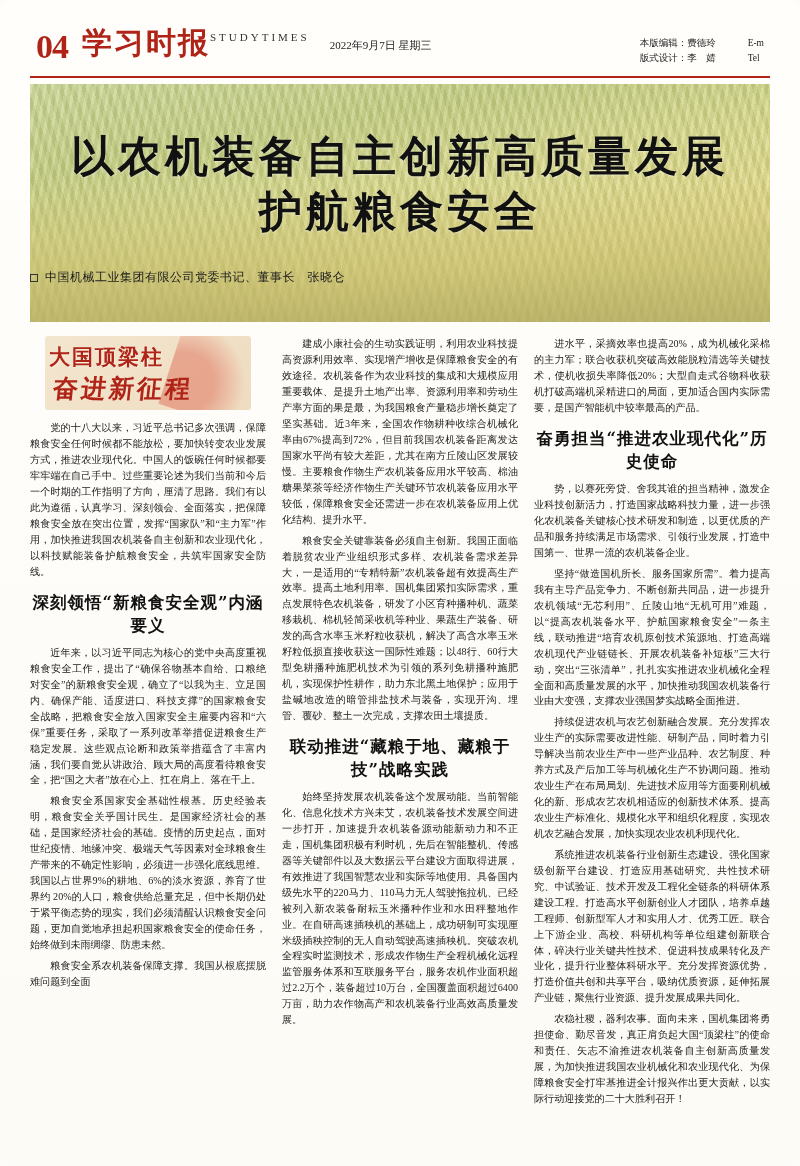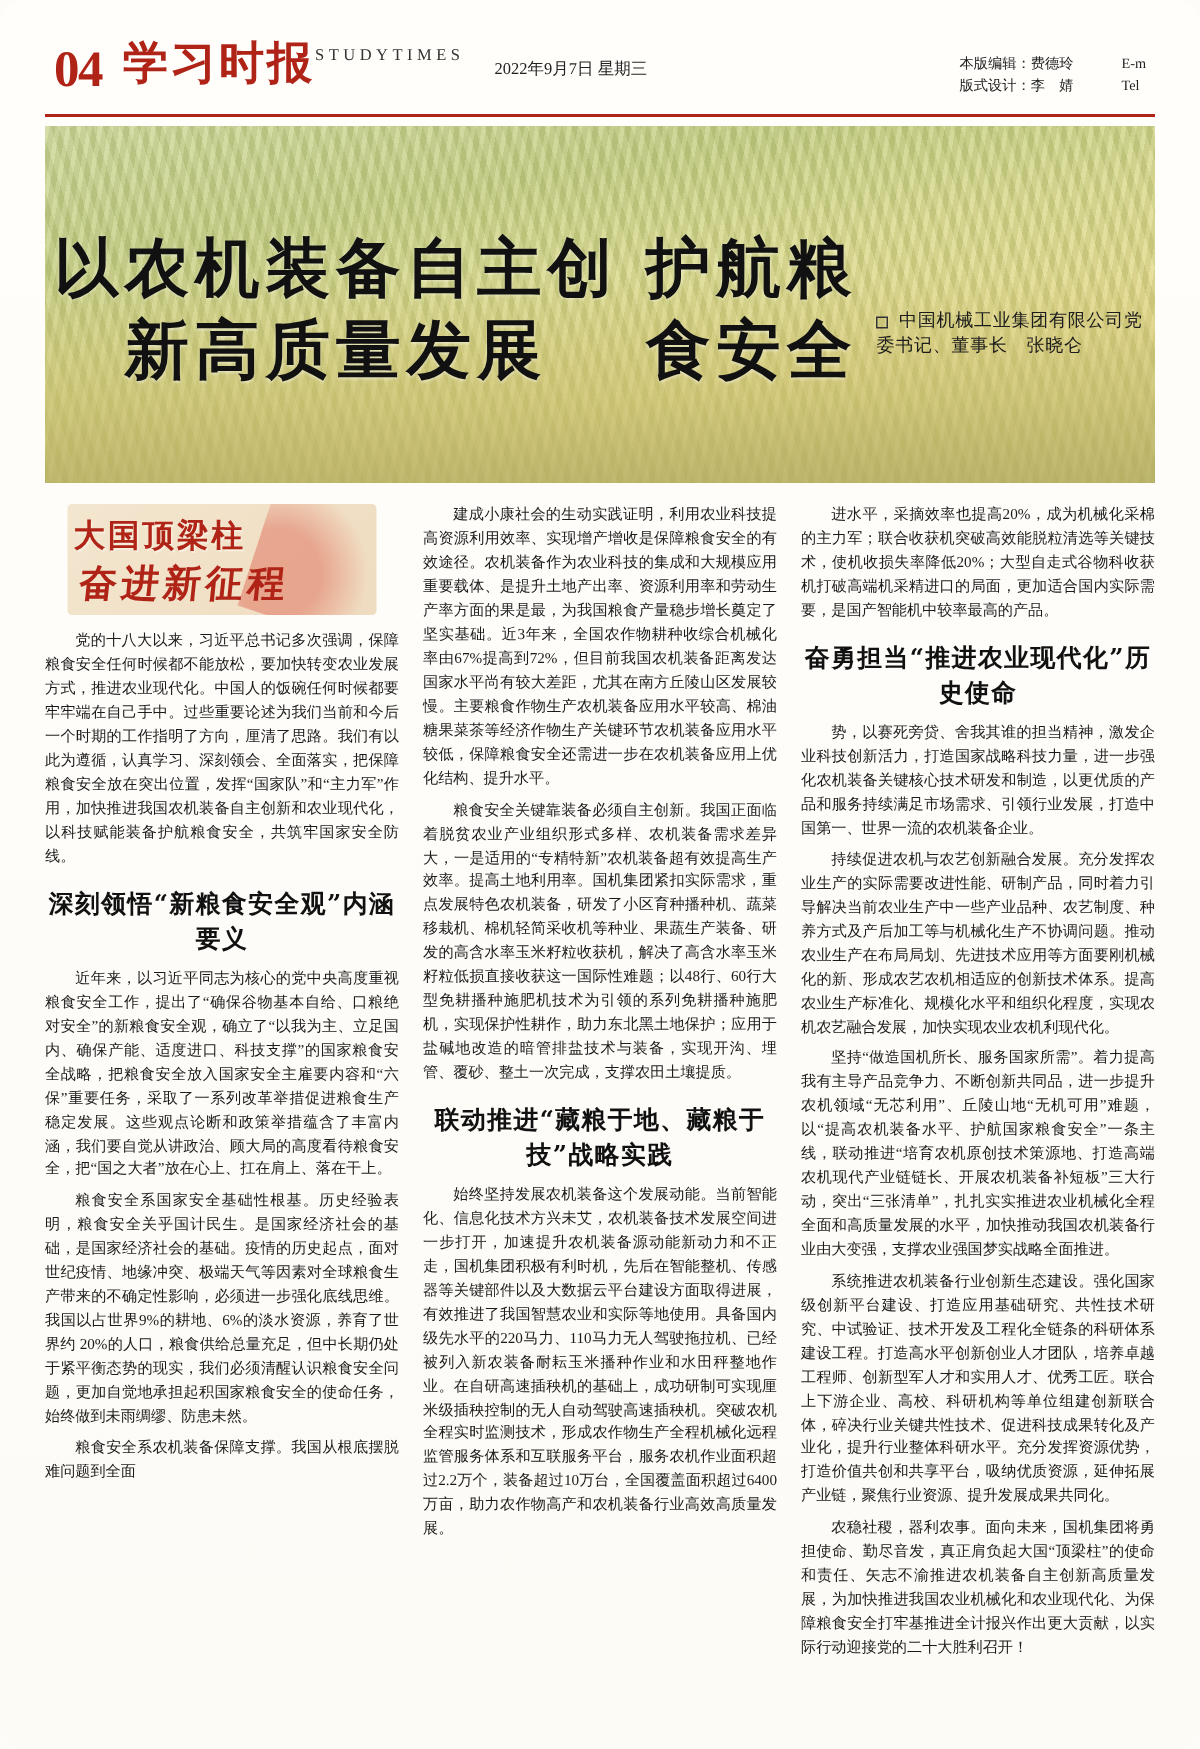--- a/index.html
+++ b/index.html
@@ -95,23 +95,22 @@
   .hero:after {
     content:"";
     position:absolute; left:0; right:0; bottom:0; height:58%;
     background: linear-gradient(180deg, rgba(208,196,110,0) 0%, rgba(196,186,104,0.55) 60%, rgba(180,172,96,0.75) 100%);
   }
   .hero-inner {
     position: relative;
     z-index: 2;
     height: 100%;
     display: flex;
-    flex-direction: row;
+    flex-direction: column;
     justify-content: center;
-    align-items: center;
     padding-top: 8px;
   }
   .headline {
     font-size: 43px;
     font-weight: bold;
     color: #111;
     letter-spacing: 4px;
     line-height: 1.28;
     text-align: center;
     font-family: "DejaVu Serif", serif;
@@ -240,20 +239,20 @@
       <p>建成小康社会的生动实践证明，利用农业科技提高资源利用效率、实现增产增收是保障粮食安全的有效途径。农机装备作为农业科技的集成和大规模应用重要载体、是提升土地产出率、资源利用率和劳动生产率方面的果是最，为我国粮食产量稳步增长奠定了坚实基础。近3年来，全国农作物耕种收综合机械化率由67%提高到72%，但目前我国农机装备距离发达国家水平尚有较大差距，尤其在南方丘陵山区发展较慢。主要粮食作物生产农机装备应用水平较高、棉油糖果菜茶等经济作物生产关键环节农机装备应用水平较低，保障粮食安全还需进一步在农机装备应用上优化结构、提升水平。</p>
       <p>粮食安全关键靠装备必须自主创新。我国正面临着脱贫农业产业组织形式多样、农机装备需求差异大，一是适用的“专精特新”农机装备超有效提高生产效率。提高土地利用率。国机集团紧扣实际需求，重点发展特色农机装备，研发了小区育种播种机、蔬菜移栽机、棉机轻简采收机等种业、果蔬生产装备、研发的高含水率玉米籽粒收获机，解决了高含水率玉米籽粒低损直接收获这一国际性难题；以48行、60行大型免耕播种施肥机技术为引领的系列免耕播种施肥机，实现保护性耕作，助力东北黑土地保护；应用于盐碱地改造的暗管排盐技术与装备，实现开沟、埋管、覆砂、整土一次完成，支撑农田土壤提质。</p>
       <h2 class="sub">联动推进“藏粮于地、藏粮于技”战略实践</h2>
       <p>始终坚持发展农机装备这个发展动能。当前智能化、信息化技术方兴未艾，农机装备技术发展空间进一步打开，加速提升农机装备源动能新动力和不正走，国机集团积极有利时机，先后在智能整机、传感器等关键部件以及大数据云平台建设方面取得进展，有效推进了我国智慧农业和实际等地使用。具备国内级先水平的220马力、110马力无人驾驶拖拉机、已经被列入新农装备耐耘玉米播种作业和水田秤整地作业。在自研高速插秧机的基础上，成功研制可实现厘米级插秧控制的无人自动驾驶高速插秧机。突破农机全程实时监测技术，形成农作物生产全程机械化远程监管服务体系和互联服务平台，服务农机作业面积超过2.2万个，装备超过10万台，全国覆盖面积超过6400万亩，助力农作物高产和农机装备行业高效高质量发展。</p>
     </div>
 
     <div class="col">
       <p>进水平，采摘效率也提高20%，成为机械化采棉的主力军；联合收获机突破高效能脱粒清选等关键技术，使机收损失率降低20%；大型自走式谷物科收获机打破高端机采精进口的局面，更加适合国内实际需要，是国产智能机中较率最高的产品。</p>
       <h2 class="sub">奋勇担当“推进农业现代化”历史使命</h2>
       <p>势，以赛死旁贷、舍我其谁的担当精神，激发企业科技创新活力，打造国家战略科技力量，进一步强化农机装备关键核心技术研发和制造，以更优质的产品和服务持续满足市场需求、引领行业发展，打造中国第一、世界一流的农机装备企业。</p>
+      <p>坚持“做造国机所长、服务国家所需”。着力提高我有主导产品竞争力、不断创新共同品，进一步提升农机领域“无芯利用”、丘陵山地“无机可用”难题，以“提高农机装备水平、护航国家粮食安全”一条主线，联动推进“培育农机原创技术策源地、打造高端农机现代产业链链长、开展农机装备补短板”三大行动，突出“三张清单”，扎扎实实推进农业机械化全程全面和高质量发展的水平，加快推动我国农机装备行业由大变强，支撑农业强国梦实战略全面推进。</p>
       <p>持续促进农机与农艺创新融合发展。充分发挥农业生产的实际需要改进性能、研制产品，同时着力引导解决当前农业生产中一些产业品种、农艺制度、种养方式及产后加工等与机械化生产不协调问题。推动农业生产在布局局划、先进技术应用等方面要刚机械化的新、形成农艺农机相适应的创新技术体系。提高农业生产标准化、规模化水平和组织化程度，实现农机农艺融合发展，加快实现农业农机利现代化。</p>
-      <p>坚持“做造国机所长、服务国家所需”。着力提高我有主导产品竞争力、不断创新共同品，进一步提升农机领域“无芯利用”、丘陵山地“无机可用”难题，以“提高农机装备水平、护航国家粮食安全”一条主线，联动推进“培育农机原创技术策源地、打造高端农机现代产业链链长、开展农机装备补短板”三大行动，突出“三张清单”，扎扎实实推进农业机械化全程全面和高质量发展的水平，加快推动我国农机装备行业由大变强，支撑农业强国梦实战略全面推进。</p>
       <p>系统推进农机装备行业创新生态建设。强化国家级创新平台建设、打造应用基础研究、共性技术研究、中试验证、技术开发及工程化全链条的科研体系建设工程。打造高水平创新创业人才团队，培养卓越工程师、创新型军人才和实用人才、优秀工匠。联合上下游企业、高校、科研机构等单位组建创新联合体，碎决行业关键共性技术、促进科技成果转化及产业化，提升行业整体科研水平。充分发挥资源优势，打造价值共创和共享平台，吸纳优质资源，延伸拓展产业链，聚焦行业资源、提升发展成果共同化。</p>
       <p>农稳社稷，器利农事。面向未来，国机集团将勇担使命、勤尽音发，真正肩负起大国“顶梁柱”的使命和责任、矢志不渝推进农机装备自主创新高质量发展，为加快推进我国农业机械化和农业现代化、为保障粮食安全打牢基推进全计报兴作出更大贡献，以实际行动迎接党的二十大胜利召开！</p>
     </div>
 
   </div>
 </div>
 
 </body></html>

